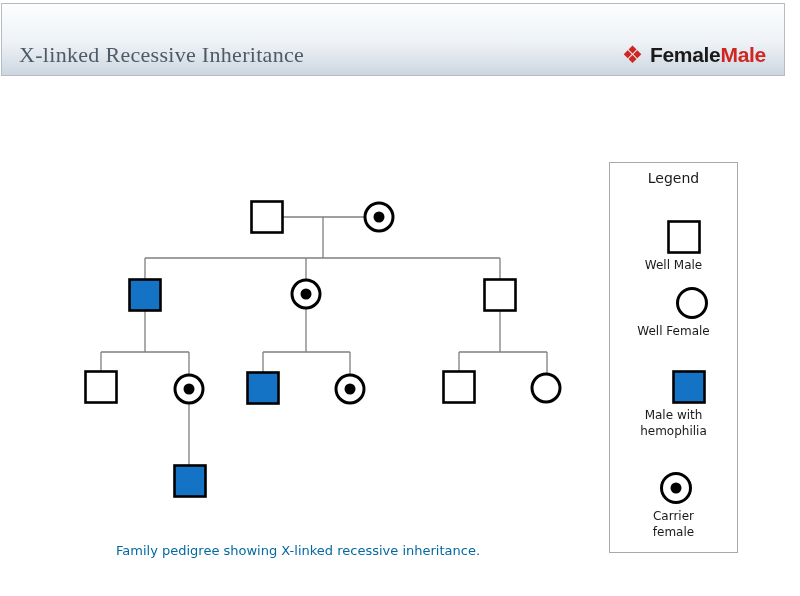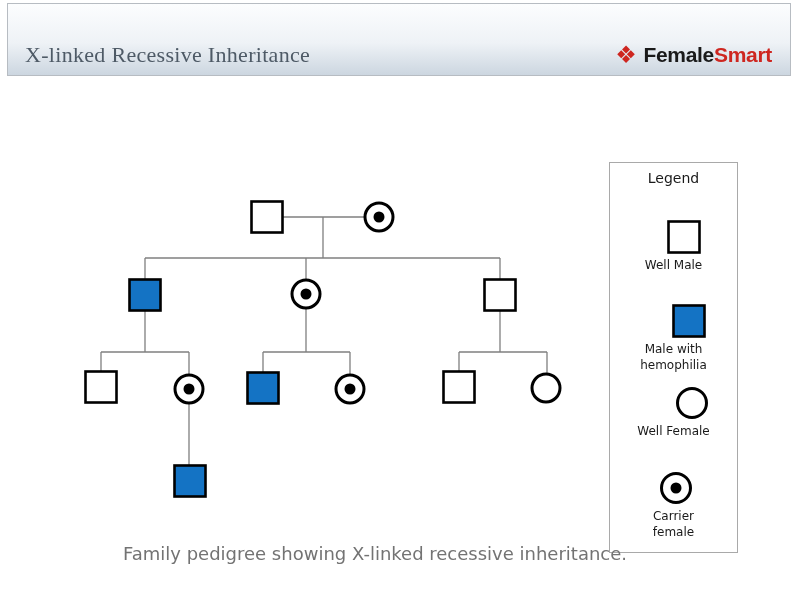--- a/index.html
+++ b/index.html
@@ -8,21 +8,21 @@
     width: 800px;
     height: 596px;
     background: #ffffff;
     overflow: hidden;
     font-family: "DejaVu Sans", sans-serif;
   }
 
   
   .header {
     position: absolute;
-    left: 7px; top: 3px;
+    left: 1px; top: 3px;
     width: 784px; height: 73px;
     border: 1px solid #b7bcc2;
     background: linear-gradient(to bottom, #fcfdfe 0%, #eef2f6 55%, #ccd6e0 100%);
     box-sizing: border-box;
   }
   .page-title {
     position: absolute;
     left: 17px; top: 38px;
     margin: 0;
     font-family: "Liberation Serif", "DejaVu Serif", serif;
@@ -93,36 +93,36 @@
   .li-3 { margin-top: 12px; }
   .li-4 { margin-top: 31px; }
 
   .sym-shape { stroke: #000; fill: #fff; }
   .sym-affected { stroke: #000; fill: var(--affected-color, #1473c4); }
   .sym-dot { fill: #000; stroke: none; }
 
   
   .caption {
     position: absolute;
-    left: 123px; top: 543px;
-    font-size: 18px;
-    color: #737373;
+    left: 116px; top: 543px;
+    font-size: 13px;
+    color: #0369a1;
   }
 </style>
 </head>
 <body>
 
 <div class="page">
 
   <header class="header">
     <h1 class="page-title">X-linked Recessive Inheritance</h1>
     <div class="logo">
       <span class="logo-diamond">❖</span>
       <span class="logo-smart">Female</span>
-        <span class="logo-draw">Smart</span>
+        <span class="logo-draw">Male</span>
     </div>
   </header>
 
   <svg class="pedigree-svg" width="800" height="596" viewBox="0 0 800 596" xmlns="http://www.w3.org/2000/svg">
       <line x1="282" y1="217" x2="364" y2="217" stroke="#7F7F7F" stroke-width="1.3"></line>
       <line x1="323" y1="217" x2="323" y2="258" stroke="#7F7F7F" stroke-width="1.3"></line>
       <line x1="145" y1="258" x2="500" y2="258" stroke="#7F7F7F" stroke-width="1.3"></line>
       <line x1="145" y1="258" x2="145" y2="280" stroke="#7F7F7F" stroke-width="1.3"></line>
       <line x1="306" y1="258" x2="306" y2="279" stroke="#7F7F7F" stroke-width="1.3"></line>
       <line x1="500" y1="258" x2="500" y2="280" stroke="#7F7F7F" stroke-width="1.3"></line>
@@ -160,33 +160,33 @@
   <aside class="legend">
     <div class="legend-title">Legend</div>
 
     <div class="legend-item li-1">
       <svg class="sym" width="36" height="36">
         <rect class="sym-shape" x="2.5" y="2.5" width="31" height="31" stroke-width="2.6"></rect>
       </svg>
       <div class="legend-label">Well Male</div>
     </div>
 
+    <div class="legend-item li-3">
+      <svg class="sym" width="36" height="36">
+        <circle class="sym-shape" cx="18" cy="18" r="14.5" stroke-width="3"></circle>
+      </svg>
+      <div class="legend-label">Well Female</div>
+    </div>
+
     <div class="legend-item li-2">
       <svg class="sym" width="36" height="36">
         <rect class="sym-affected" x="2.5" y="2.5" width="31" height="31" stroke-width="2.6"></rect>
       </svg>
       <div class="legend-label">Male with
 hemophilia</div>
-    </div>
-
-    <div class="legend-item li-3">
-      <svg class="sym" width="36" height="36">
-        <circle class="sym-shape" cx="18" cy="18" r="14.5" stroke-width="3"></circle>
-      </svg>
-      <div class="legend-label">Well Female</div>
     </div>
 
     <div class="legend-item li-4">
       <svg class="sym" width="36" height="36">
         <circle class="sym-shape" cx="18" cy="18" r="14.5" stroke-width="3"></circle>
         <circle class="sym-dot" cx="18" cy="18" r="5.5"></circle>
       </svg>
       <div class="legend-label">Carrier
 female</div>
     </div>

